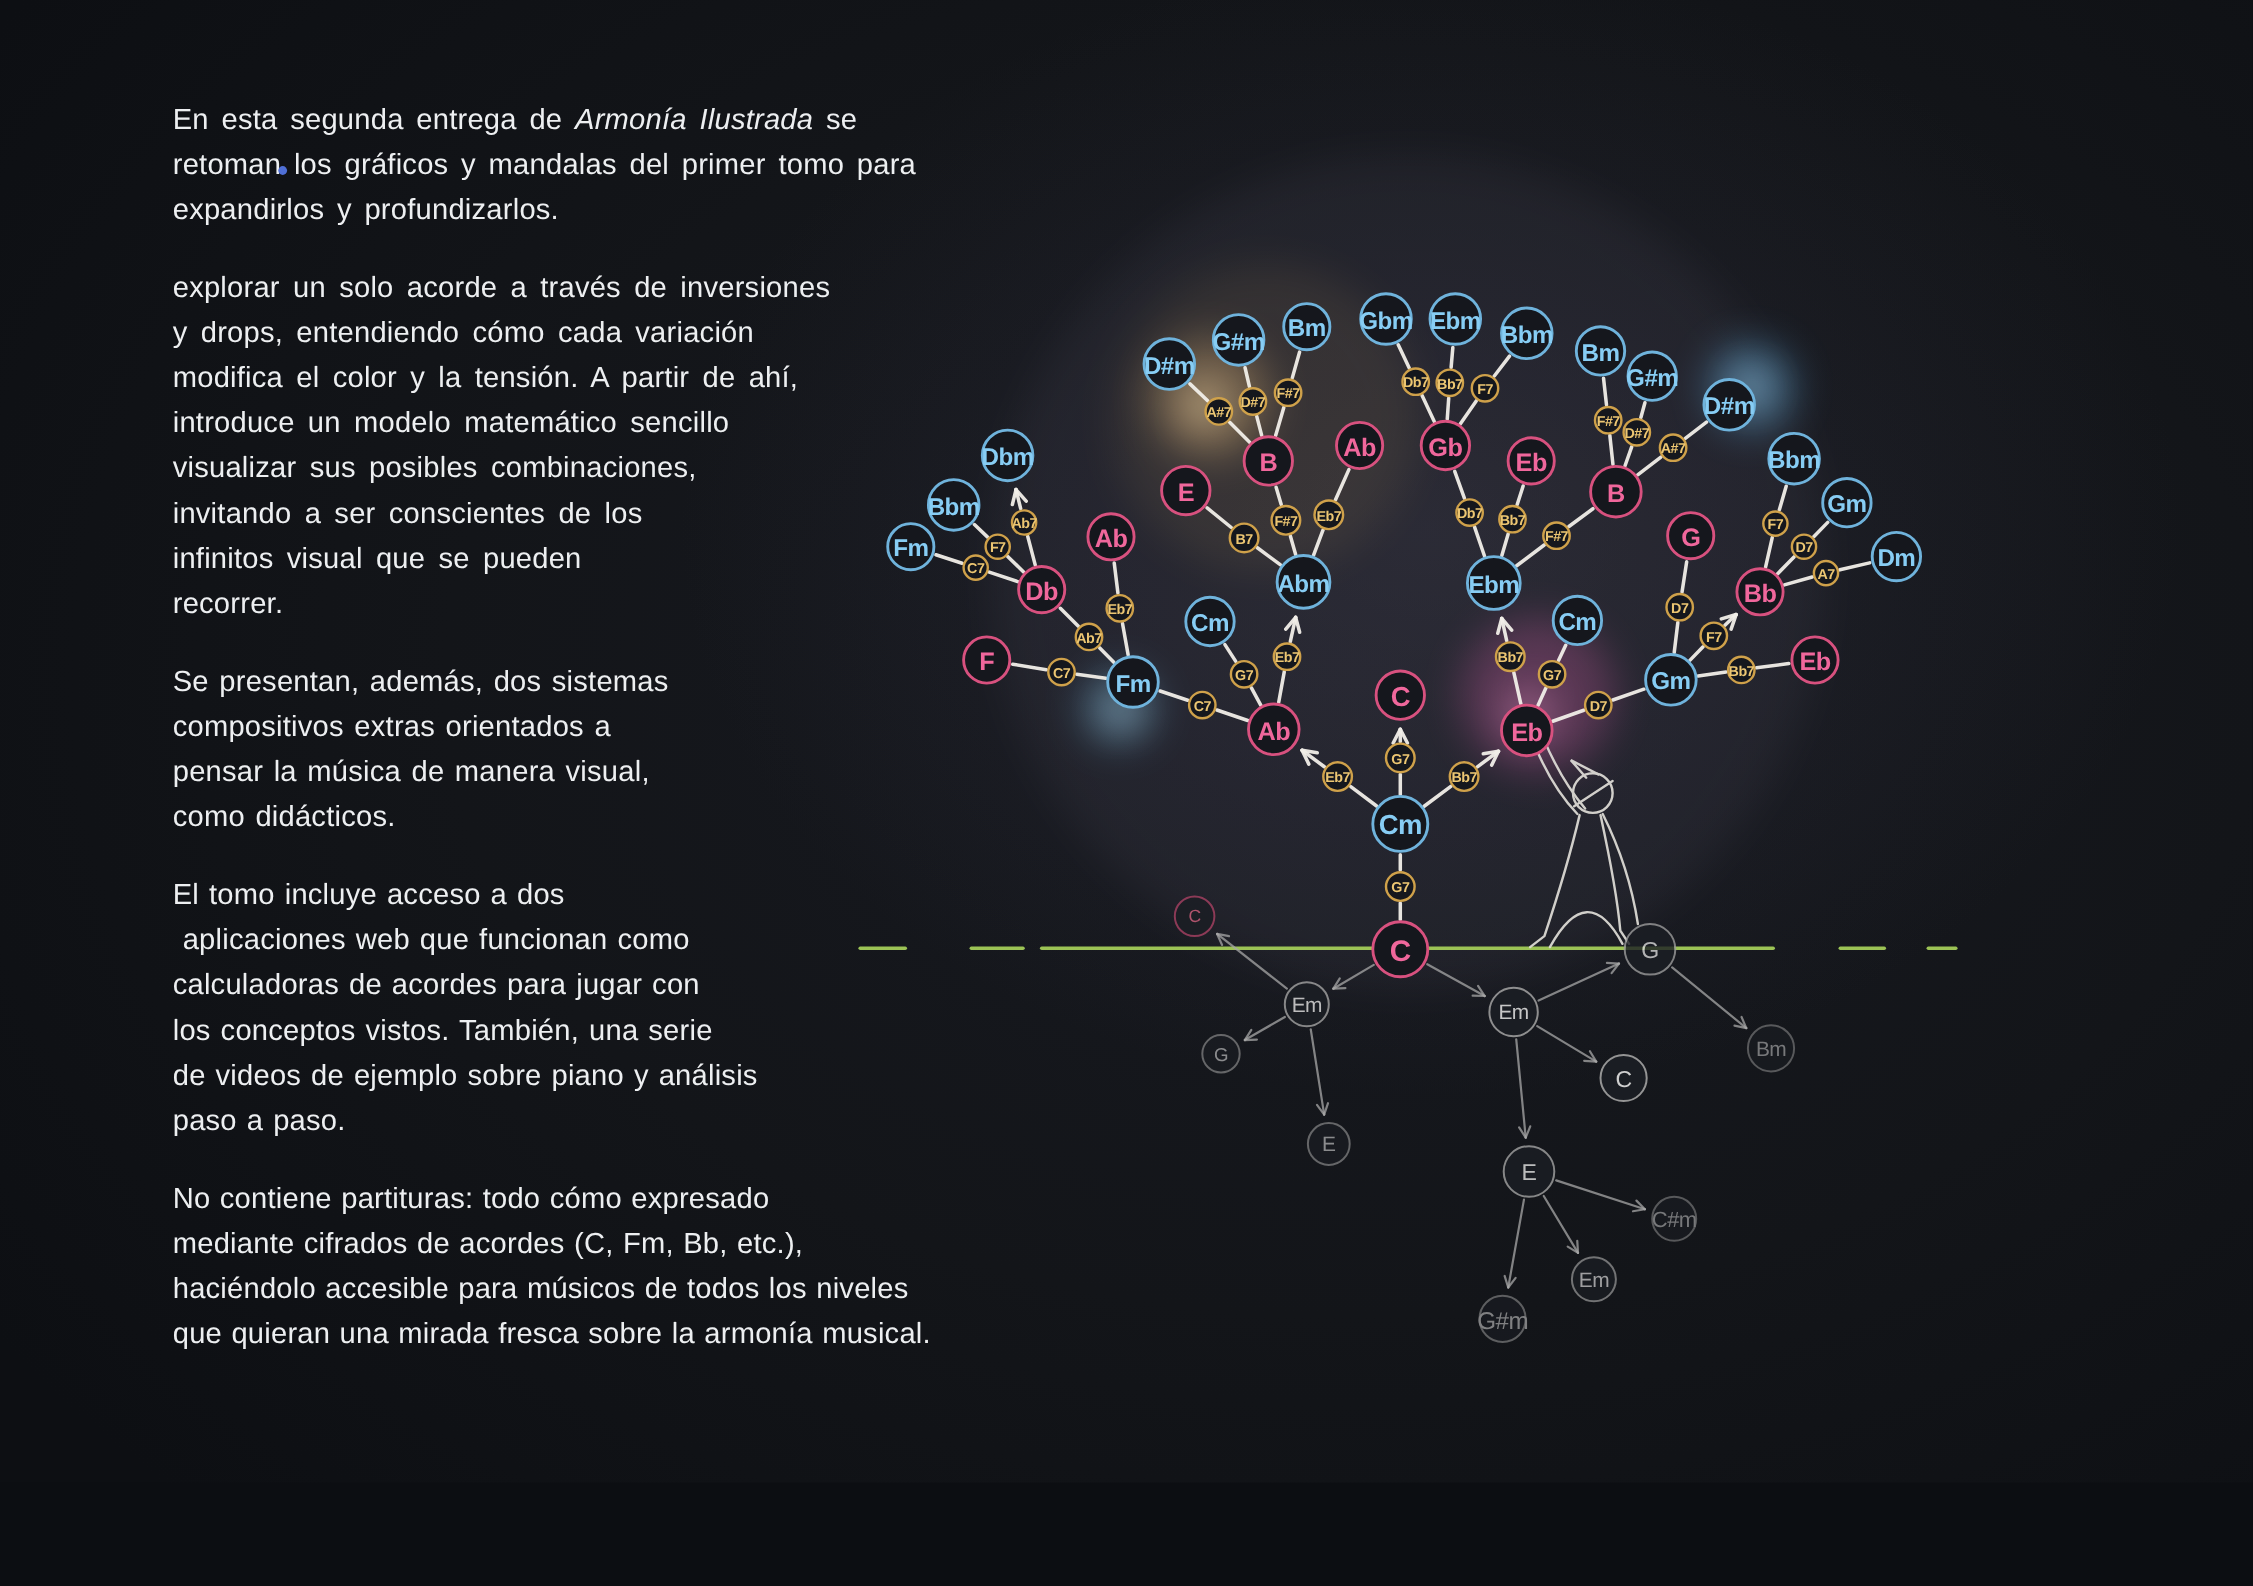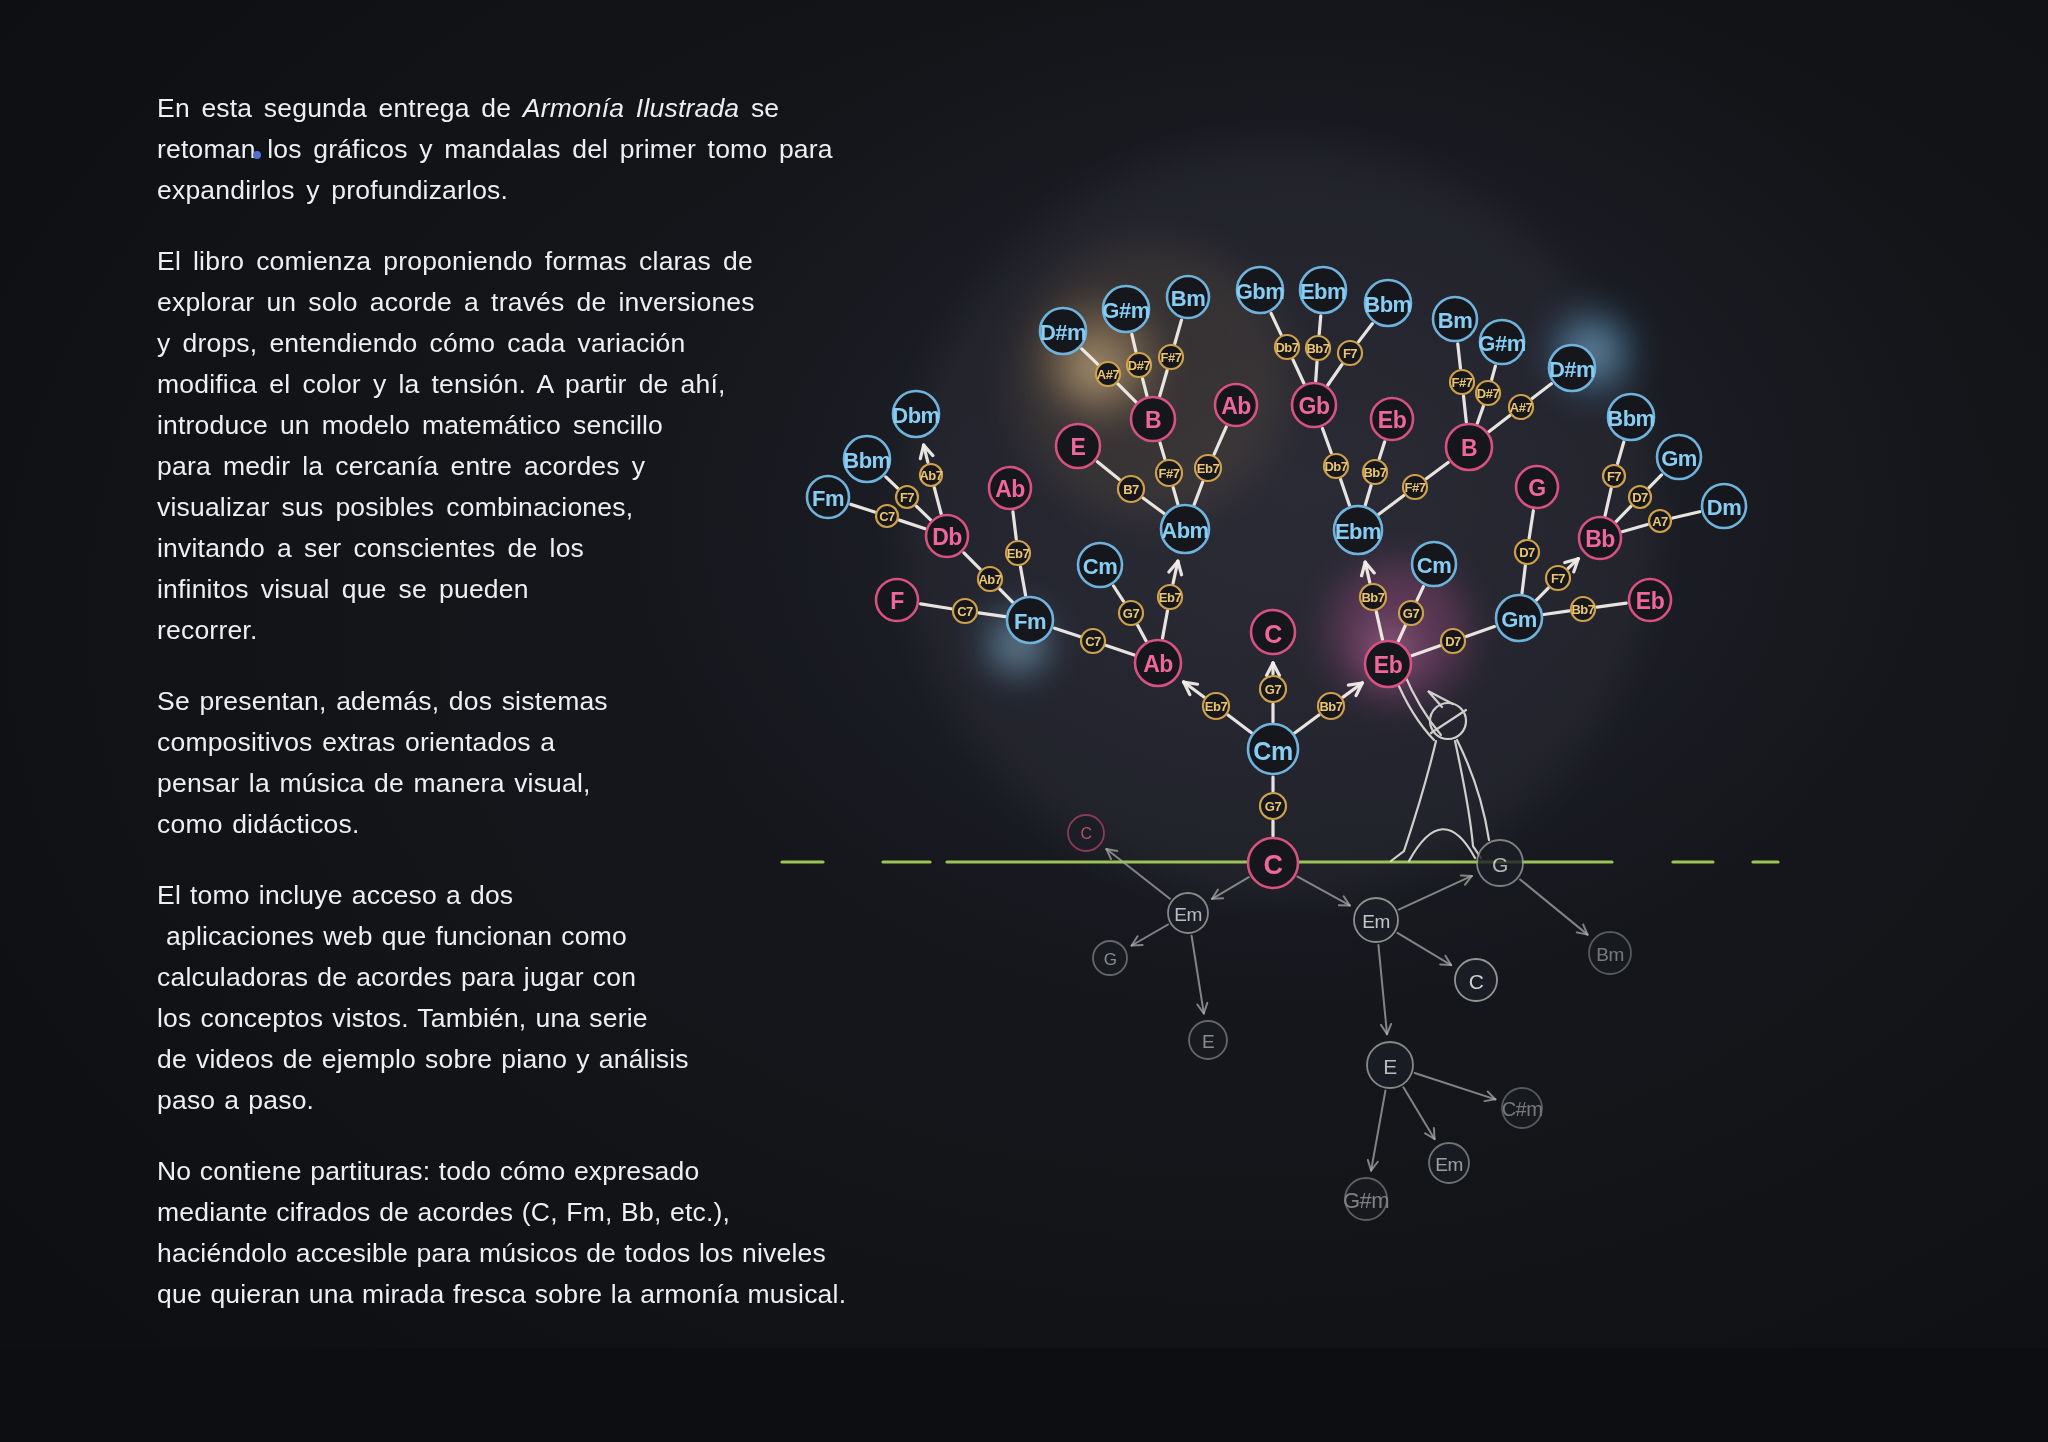--- a/index.html
+++ b/index.html
@@ -28,26 +28,24 @@
 <body>
 
 <div class="stage">
   <div class="text-panel" id="text-panel">
       <div class="para" style="word-spacing: 4px;">
         <div class="line"><span>En esta segunda entrega de </span><span class="it">Armonía Ilustrada</span><span> se</span></div>
         <div class="line">retoman los gráficos y mandalas del primer tomo para</div>
         <div class="line">expandirlos y profundizarlos.</div>
       </div>
       <div class="para" style="word-spacing: 4.5px;">
-        <div class="line">El libro comienza proponiendo formas claras de</div>
         <div class="line">explorar un solo acorde a través de inversiones</div>
         <div class="line">y drops, entendiendo cómo cada variación</div>
         <div class="line">modifica el color y la tensión. A partir de ahí,</div>
         <div class="line">introduce un modelo matemático sencillo</div>
-        <div class="line">para medir la cercanía entre acordes y</div>
         <div class="line">visualizar sus posibles combinaciones,</div>
         <div class="line">invitando a ser conscientes de los</div>
         <div class="line">infinitos visual que se pueden</div>
         <div class="line">recorrer.</div>
       </div>
       <div class="para" style="word-spacing: 2px;">
         <div class="line">Se presentan, además, dos sistemas</div>
         <div class="line">compositivos extras orientados a</div>
         <div class="line">pensar la música de manera visual,</div>
         <div class="line">como didácticos.</div>

